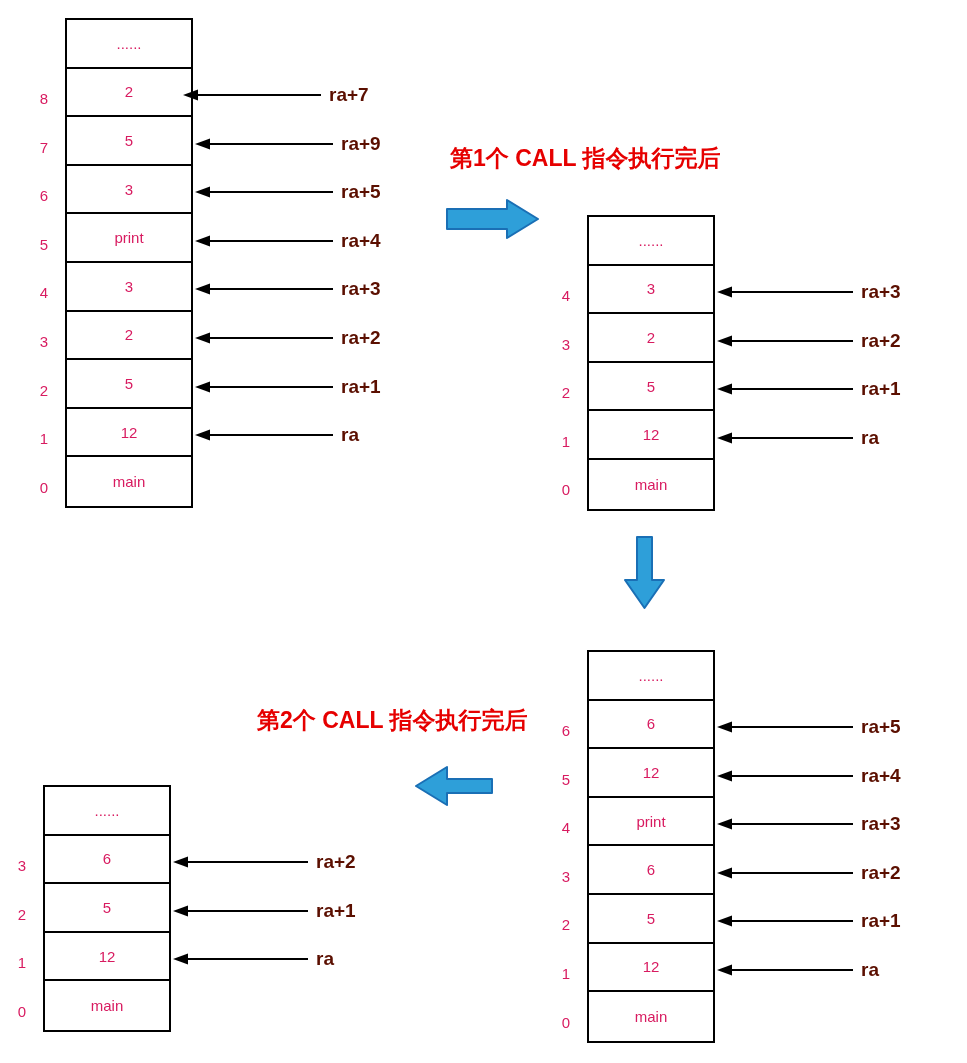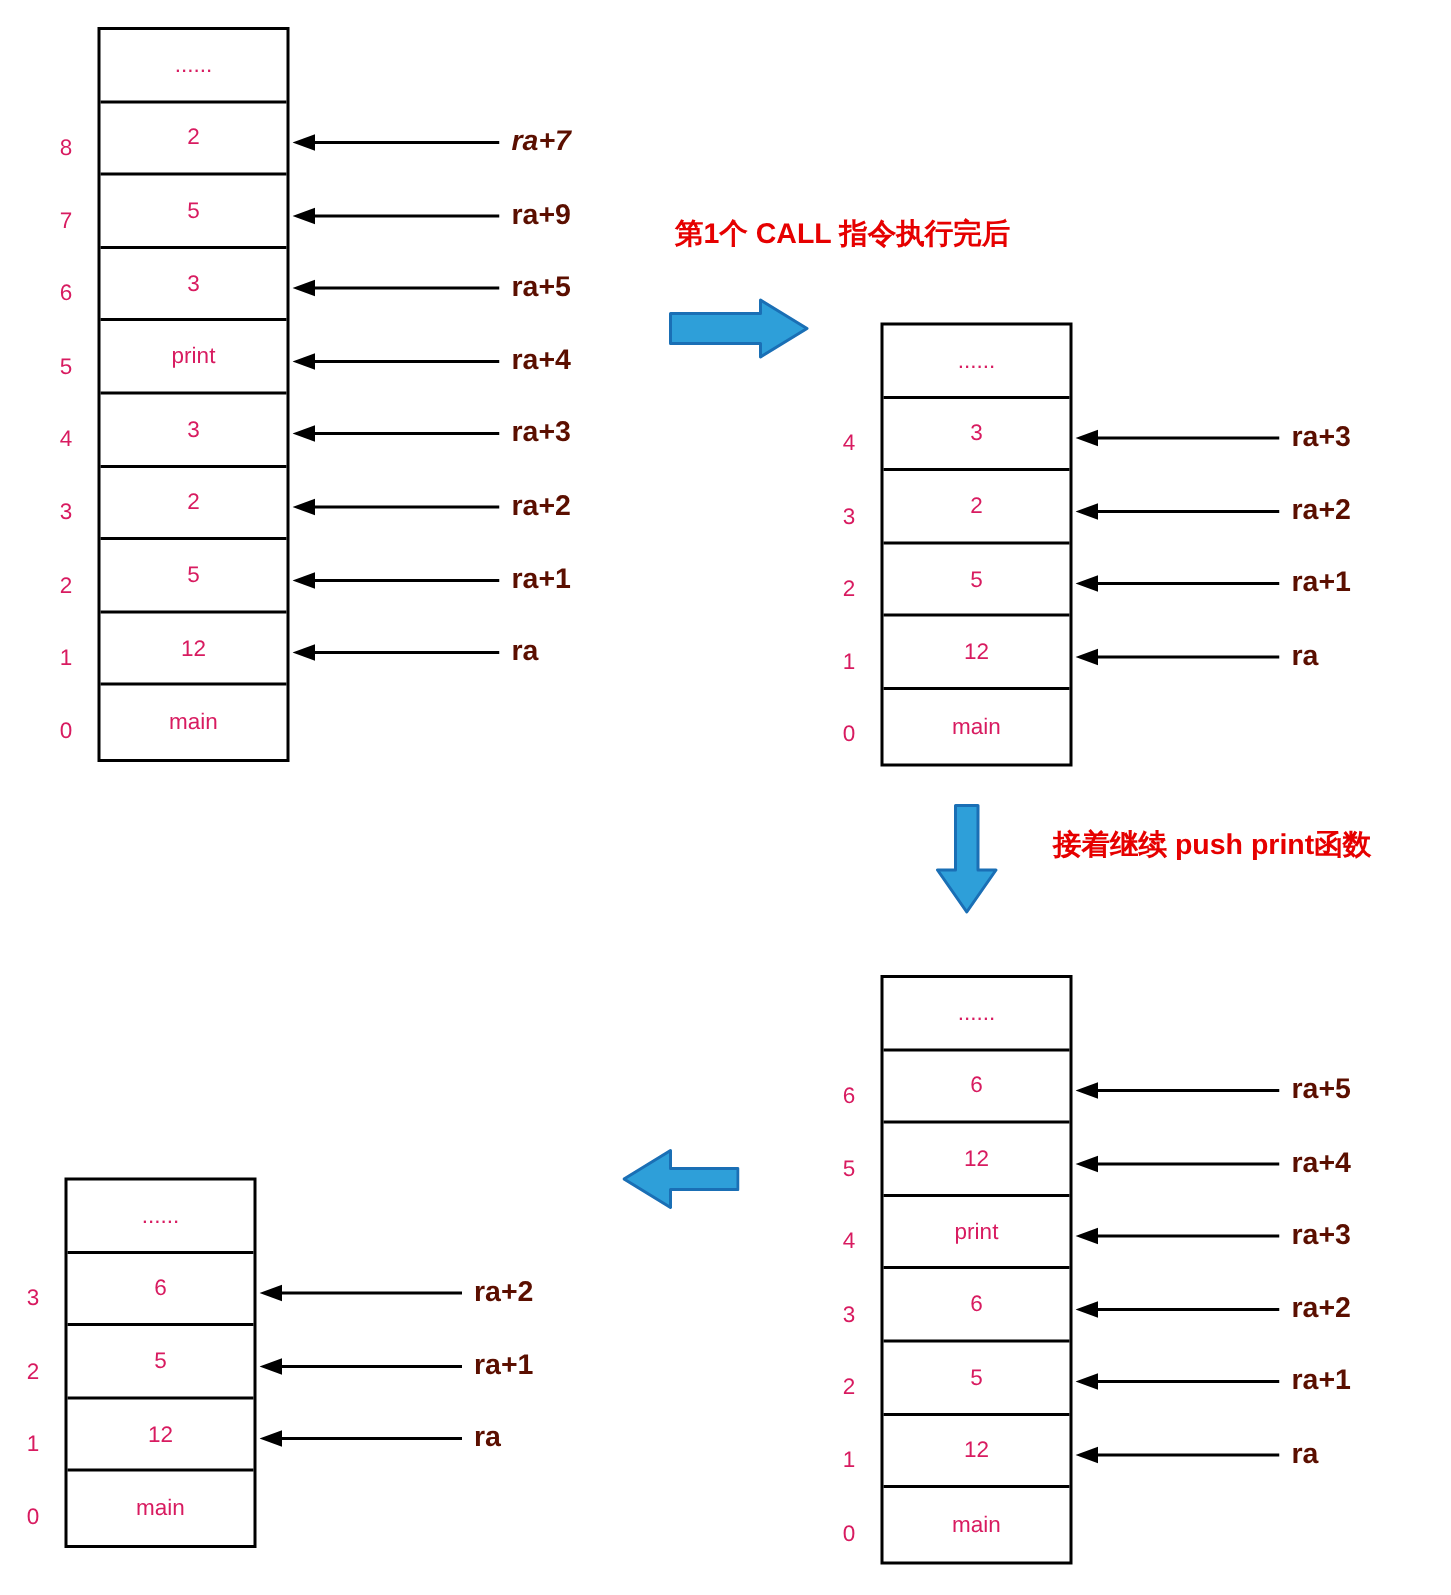--- a/index.html
+++ b/index.html
@@ -62,34 +62,34 @@
     font-weight: bold;
     font-size: 19px;
     margin-left: 8px;
     white-space: nowrap;
     line-height: 18px;
   }
   .heading {
     position: absolute;
     color: var(--heading-text);
     font-weight: bold;
-    font-size: 19px;
+    font-size: 23px;
     white-space: nowrap;
   }
   .blue-arrow { position: absolute; }
 </style>
 </head>
 <body>
 
 <div class="canvas">
 
   <div class="heading" style="left:450px; top:143px;">第1个 CALL 指令执行完后</div>
 
-  <div class="heading" style="left:702px; top:550px;">接着继续 push print函数</div>
-
+
+  <div class="heading" style="left:257px; top:705px;">第2个 CALL 指令执行完后</div>
 
   <svg class="blue-arrow" style="left:446px; top:198px;" width="94" height="42" viewBox="0 0 94 42">
     <polygon points="1,11 61,11 61,2 92,21 61,40 61,31 1,31" style="fill:var(--arrow-fill); stroke:var(--arrow-stroke); stroke-width:2; stroke-linejoin:round;"></polygon>
   </svg>
 
   <svg class="blue-arrow" style="left:624px; top:536px;" width="42" height="74" viewBox="0 0 42 74">
     <polygon points="13,1 28,1 28,44 40,44 20.5,72 1,44 13,44" style="fill:var(--arrow-fill); stroke:var(--arrow-stroke); stroke-width:2; stroke-linejoin:round;"></polygon>
   </svg>
 
   <svg class="blue-arrow" style="left:415px; top:765px;" width="78" height="42" viewBox="0 0 78 42">
@@ -123,21 +123,21 @@
           <span class="cell-value">5</span>
         </div>
         <div class="cell" style="height: 48.6px;">
           <span class="cell-value">12</span>
         </div>
         <div class="cell" style="height: 48.6px;">
           <span class="cell-value">main</span>
         </div>
       </div>
       <div class="index-label" style="left: -36px; top: 69.9px;">8</div>
-      <div class="pointer-row" style="left: 128px; top: 65.9px; font-style: italic;">
+      <div class="pointer-row" style="left: 116px; top: 65.9px;">
         <svg width="138" height="16" viewBox="0 0 138 16">
           <polygon points="0,8 15,2.5 15,13.5" style="fill:var(--line-color)"></polygon>
           <line x1="13" y1="8" x2="138" y2="8" style="stroke:var(--line-color); stroke-width:2"></line>
         </svg>
         <span class="pointer-label">ra+7</span>
       </div>
       <div class="index-label" style="left: -36px; top: 118.5px;">7</div>
       <div class="pointer-row" style="left: 128px; top: 114.5px;">
         <svg width="138" height="16" viewBox="0 0 138 16">
           <polygon points="0,8 15,2.5 15,13.5" style="fill:var(--line-color)"></polygon>

